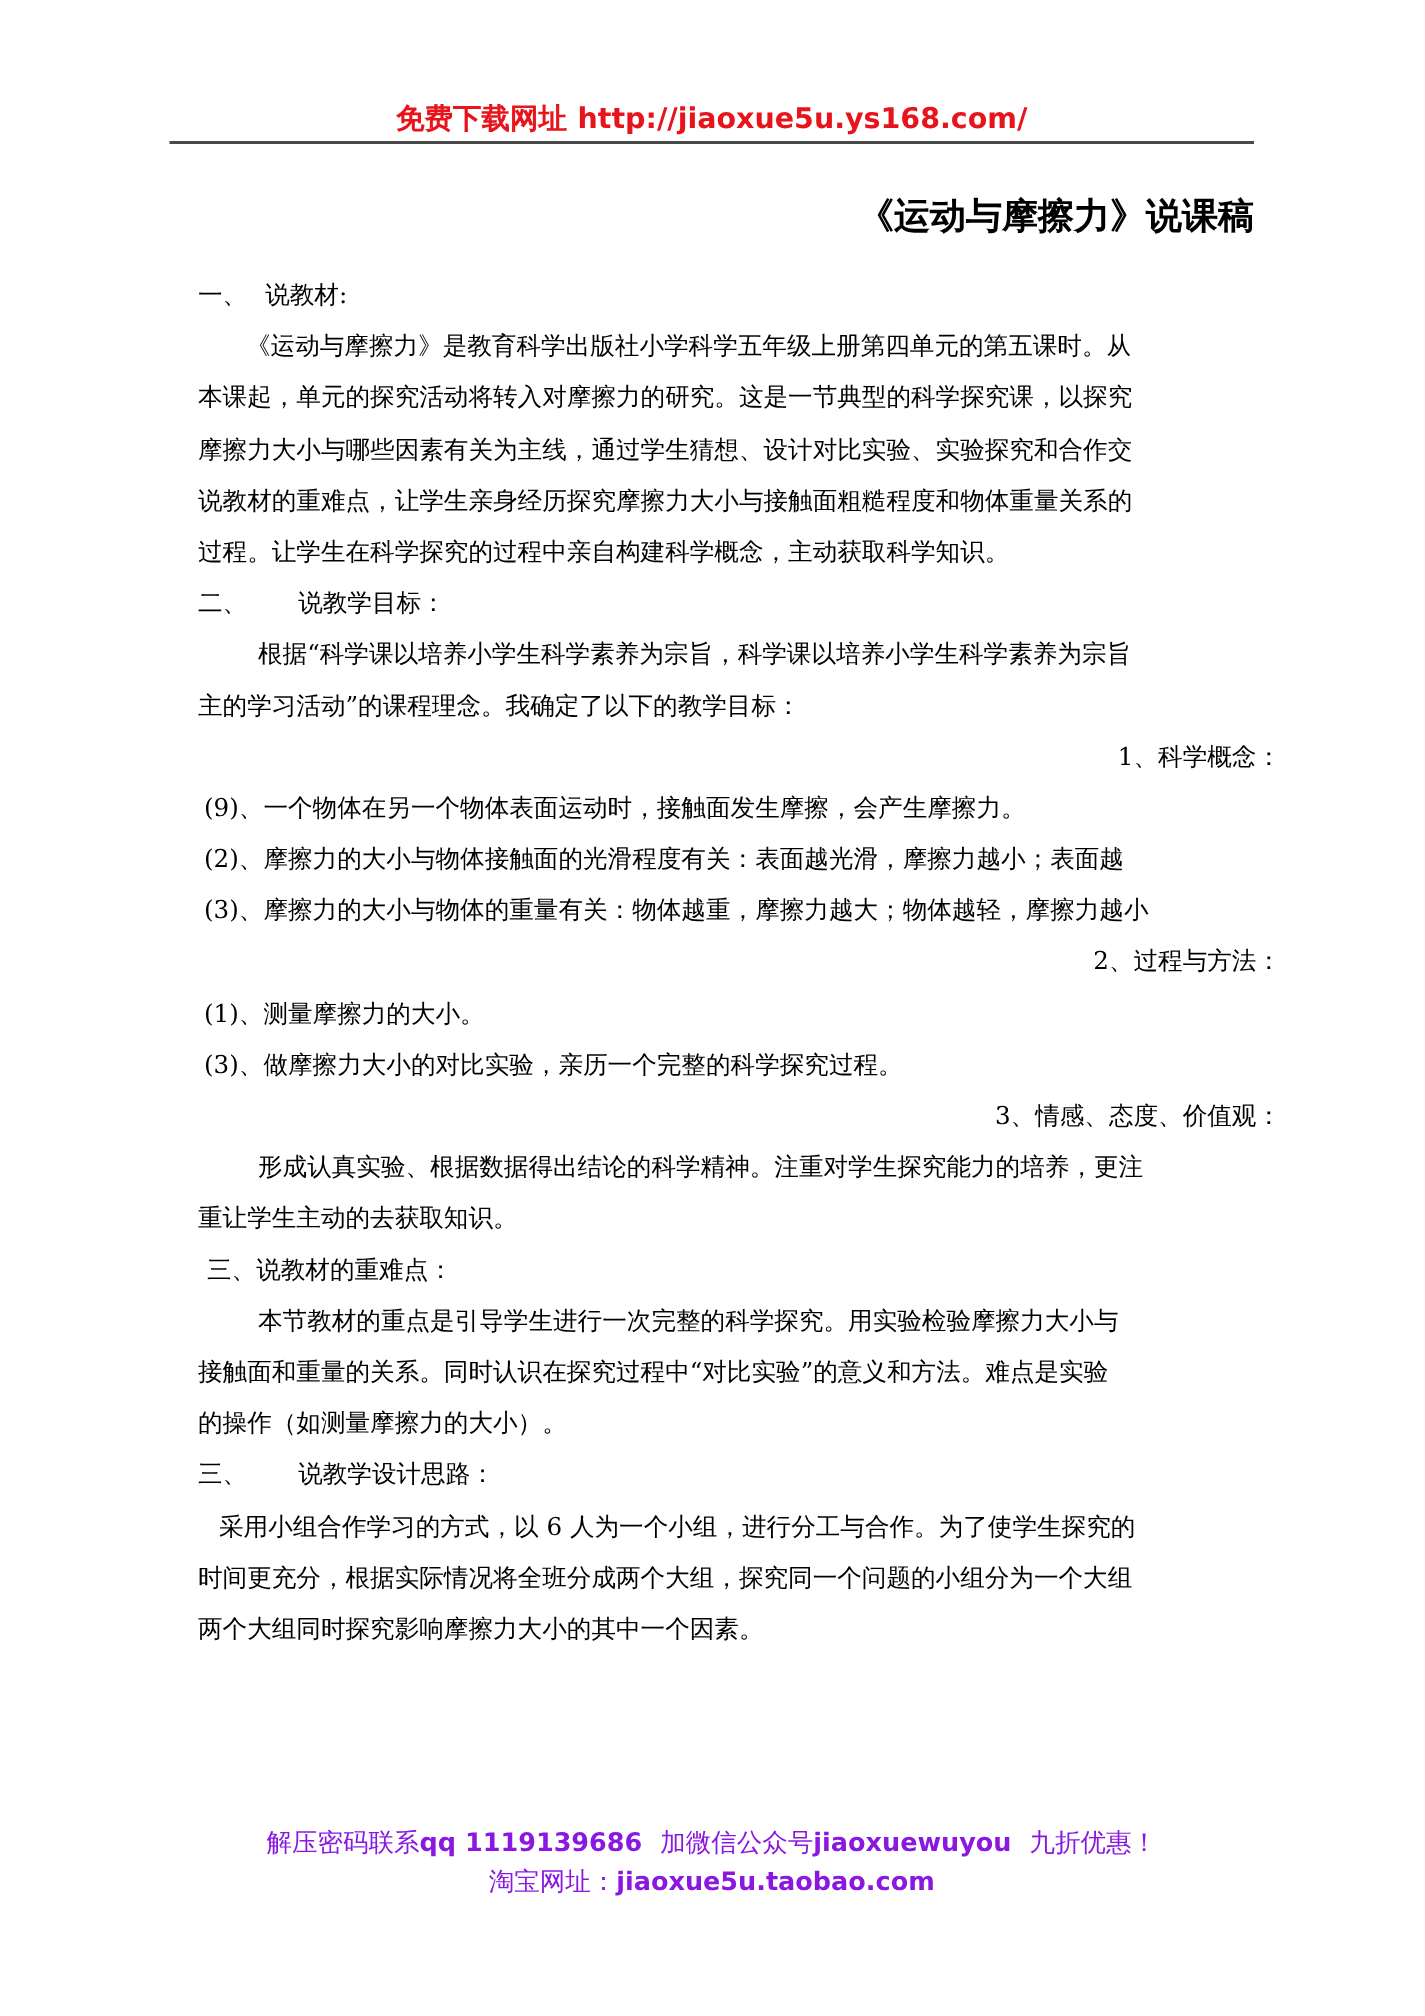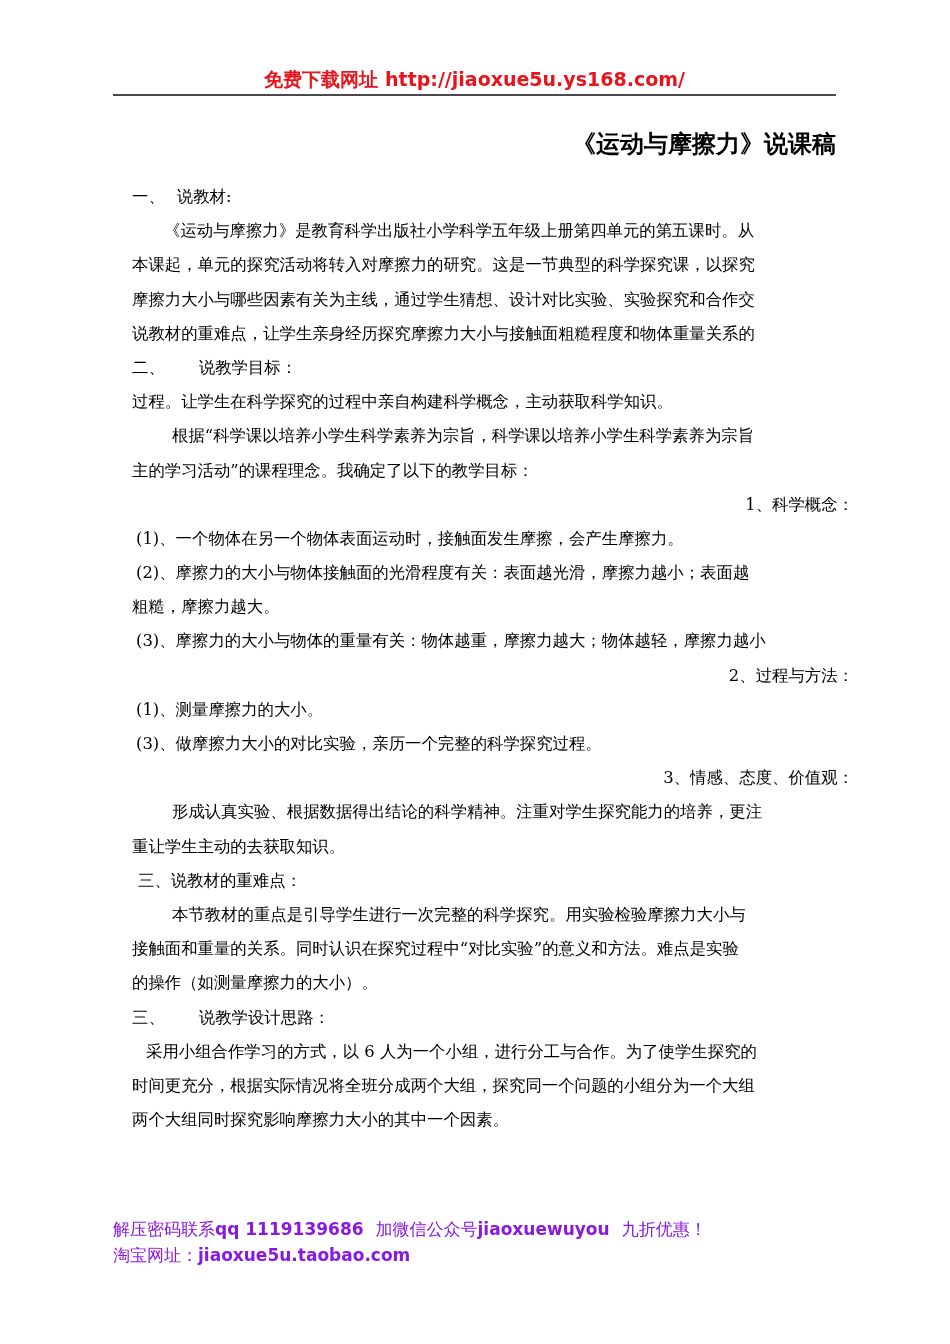--- a/index.html
+++ b/index.html
@@ -69,21 +69,21 @@
     .ind-item { padding-left: 8px; text-align: right; }
     .ind-sub { padding-left: 16px; }
     .gap { display: inline-block; width: 34px; }
     .gap-s { display: inline-block; width: 12px; }
 
     .footer {
       position: absolute;
       left: 113px;
       top: 1216px;
       width: 723px;
-      text-align: left;
+      text-align: center;
       font-family: "DejaVu Sans", "Liberation Sans", sans-serif;
       color: #8a18e0;
       font-size: 17px;
       line-height: 26px;
       white-space: nowrap;
     }
     .footer b { font-weight: bold; }
     .footer .sp { display: inline-block; width: 12px; }
   </style>
 </head>
@@ -98,32 +98,31 @@
 
 <div class="body-text">
 
   <div class="line">
     <span>一、</span><span class="gap-s"></span><span>说教材:</span>
   </div>
   <div class="line ind-para">《运动与摩擦力》是教育科学出版社小学科学五年级上册第四单元的第五课时。从</div>
   <div class="line">本课起，单元的探究活动将转入对摩擦力的研究。这是一节典型的科学探究课，以探究</div>
   <div class="line">摩擦力大小与哪些因素有关为主线，通过学生猜想、设计对比实验、实验探究和合作交</div>
   <div class="line">说教材的重难点，让学生亲身经历探究摩擦力大小与接触面粗糙程度和物体重量关系的</div>
+  <div class="line">过程。让学生在科学探究的过程中亲自构建科学概念，主动获取科学知识。</div>
+
   <div class="line">
     <span>二、</span><span class="gap"></span><span>说教学目标：</span>
   </div>
-
-  <div class="line">过程。让学生在科学探究的过程中亲自构建科学概念，主动获取科学知识。</div>
   <div class="line ind-para" style="text-indent:40px">根据“科学课以培养小学生科学素养为宗旨，科学课以培养小学生科学素养为宗旨</div>
   <div class="line">主的学习活动”的课程理念。我确定了以下的教学目标：</div>
 
   <div class="line ind-item">1、科学概念：</div>
-  <div class="line ind-small">(1)、一个物体在另一个物体表面运动时，接触面发生摩擦，会产生摩擦力。</div>
+  <div class="line ind-small">(9)、一个物体在另一个物体表面运动时，接触面发生摩擦，会产生摩擦力。</div>
   <div class="line ind-small">(2)、摩擦力的大小与物体接触面的光滑程度有关：表面越光滑，摩擦力越小；表面越</div>
-  <div class="line">粗糙，摩擦力越大。</div>
   <div class="line ind-small">(3)、摩擦力的大小与物体的重量有关：物体越重，摩擦力越大；物体越轻，摩擦力越小</div>
 
   <div class="line ind-item">2、过程与方法：</div>
   <div class="line ind-small">(1)、测量摩擦力的大小。</div>
   <div class="line ind-small">(3)、做摩擦力大小的对比实验，亲历一个完整的科学探究过程。</div>
 
   <div class="line ind-item">3、情感、态度、价值观：</div>
   <div class="line ind-para" style="text-indent:40px">形成认真实验、根据数据得出结论的科学精神。注重对学生探究能力的培养，更注</div>
   <div class="line">重让学生主动的去获取知识。</div>
 

